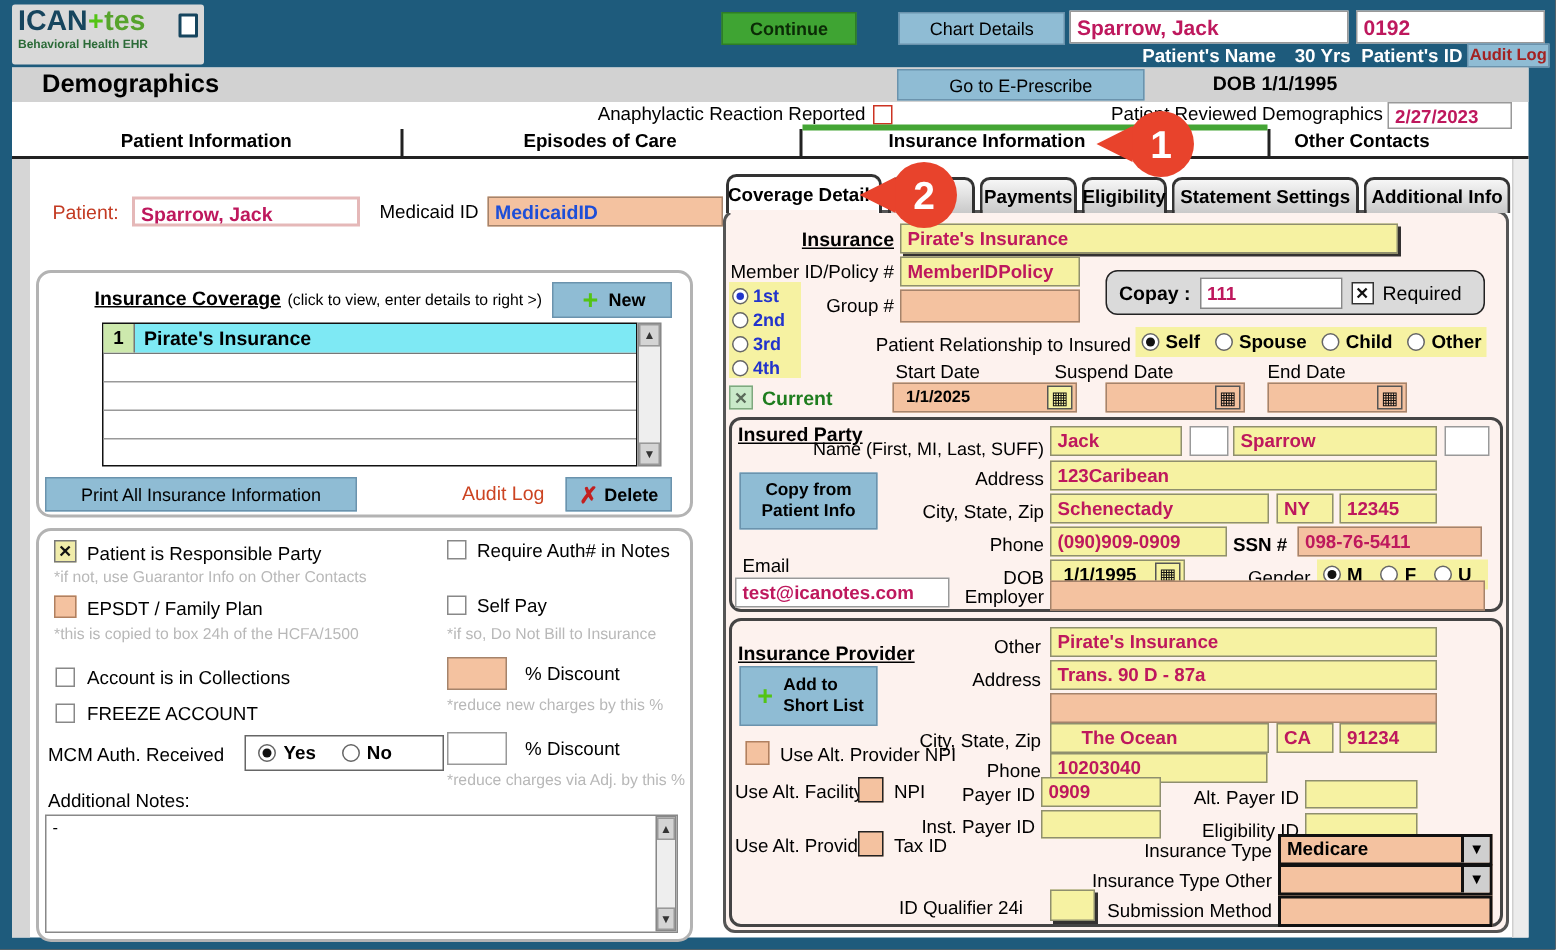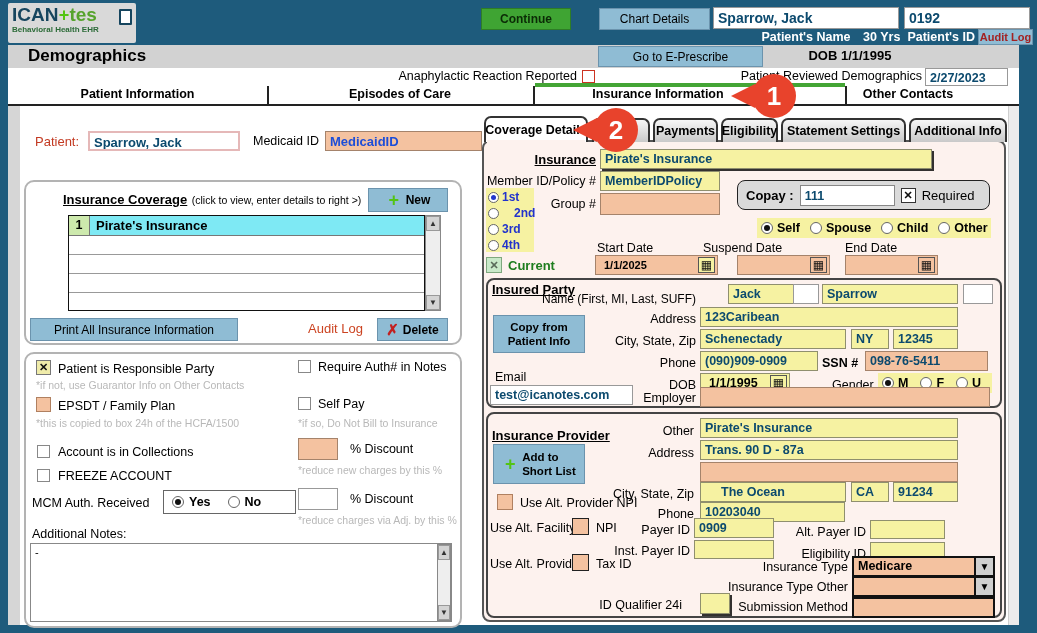--- a/index.html
+++ b/index.html
@@ -1,21 +1,21 @@
 <!DOCTYPE html>
 <html><head>
 <meta charset="utf-8">
 <style>
   html,body{margin:0;padding:0;background:#333;}
   .root{position:relative;width:1037px;height:633px;background:#1e5b7c;font-family:"Liberation Sans",sans-serif;overflow:hidden;}
   .abs{position:absolute;box-sizing:border-box;}
   .lbl{font-size:12.5px;color:#000;white-space:nowrap;}
   .lbl-r{text-align:right;}
   .bold{font-weight:bold;}
-  .field{font-size:12.5px;font-weight:bold;padding:2px 4px;white-space:nowrap;overflow:hidden;height:20px;line-height:15px;box-sizing:border-box;color:#0c4a6e;}
+  .field{font-size:12.5px;font-weight:bold;padding:2px 4px;white-space:nowrap;overflow:hidden;height:20px;line-height:15px;box-sizing:border-box;color:#be185d;}
   .yellow{background:#f6f2a2;border:1px solid #8f8f6e;}
   .salmon{background:#f4c2a0;border:1px solid #a5836b;}
   .whitef{background:#fff;border:1px solid #999;}
   .btn{background:#8fbcd4;border:1px solid #6b93ad;display:flex;align-items:center;justify-content:center;font-size:12px;box-sizing:border-box;text-align:center;cursor:default;}
   .cb{box-sizing:border-box;border:1px solid #888;background:#fff;display:flex;align-items:center;justify-content:center;font-size:11px;font-weight:bold;color:#111;}
   .cb.x::after{content:"\2715";}
   .cb.greenx{background:#c9e9c9;border:1px solid #7fa87f;color:#5a6a5a;}
   .cb.greenx::after{content:"\2715";}
   .radio{box-sizing:border-box;width:12px;height:12px;border:1px solid #666;border-radius:50%;background:#fff;position:relative;display:inline-block;flex:none;}
   .radio.on::after{content:"";position:absolute;left:2px;top:2px;right:2px;bottom:2px;border-radius:50%;background:#111;}
@@ -223,21 +223,21 @@
   <div class="abs field yellow" style="left:600px;top:149px;width:332px;box-shadow:2px 2px 0 rgba(0,0,0,0.8);">Pirate's Insurance</div>
 
   <div class="abs lbl lbl-r" style="left:483px;top:174px;width:113px;">Member ID/Policy #</div>
   <div class="abs field yellow" style="left:600px;top:171px;width:120px;">MemberIDPolicy</div>
 
   <div class="abs" style="left:486px;top:188px;width:48px;height:64px;background:#f6f2a2;padding:1px 2px;">
     <div style="display:flex;align-items:center;gap:3px;height:16px;">
         <span class="radio on blue" style="width:11px;height:11px;"></span>
         <span style="font-size:12px;font-weight:bold;color:#2233cc;">1st</span>
       </div>
-    <div style="display:flex;align-items:center;gap:15px;height:16px;">
+    <div style="display:flex;align-items:center;gap:3px;height:16px;">
         <span class="radio" style="width:11px;height:11px;"></span>
         <span style="font-size:12px;font-weight:bold;color:#2233cc;">2nd</span>
       </div>
     <div style="display:flex;align-items:center;gap:3px;height:16px;">
         <span class="radio" style="width:11px;height:11px;"></span>
         <span style="font-size:12px;font-weight:bold;color:#2233cc;">3rd</span>
       </div>
     <div style="display:flex;align-items:center;gap:3px;height:16px;">
         <span class="radio" style="width:11px;height:11px;"></span>
         <span style="font-size:12px;font-weight:bold;color:#2233cc;">4th</span>
@@ -247,20 +247,21 @@
   <div class="abs lbl lbl-r" style="left:536px;top:197px;width:60px;">Group #</div>
   <div class="abs salmon" style="left:600px;top:193px;width:120px;height:22px;"></div>
 
   <div class="abs" style="left:737px;top:180px;width:253px;height:30px;background:#dadada;border:1.5px solid #222;border-radius:8px;display:flex;align-items:center;gap:6px;padding:0 8px;box-sizing:border-box;">
     <span style="font-size:13px;font-weight:bold;">Copay :</span>
     <span class="field" style="background:#fff;border:1px solid #888;width:95px;height:21px;line-height:16px;">111</span>
     <span class="cb x" style="width:15px;height:15px;border:1px solid #333;"></span>
     <span style="font-size:13px;">Required</span>
   </div>
 
+  <div class="abs lbl lbl-r" style="left:558px;top:223px;width:196px;">Patient Relationship to Insured</div>
   <div class="abs" style="left:757px;top:218px;width:234px;height:20px;background:#f6f2a2;display:flex;align-items:center;gap:4px;padding:0 4px;box-sizing:border-box;">
     <span class="radio on"></span>
       <span class="radio-lab">Self</span>
     <span class="radio" style="margin-left:6px;"></span>
       <span class="radio-lab">Spouse</span>
     <span class="radio" style="margin-left:6px;"></span>
       <span class="radio-lab">Child</span>
     <span class="radio" style="margin-left:6px;"></span>
       <span class="radio-lab">Other</span>
   </div>
@@ -279,21 +280,21 @@
   <div class="abs salmon" style="left:737px;top:255px;width:93px;height:20px;display:flex;align-items:center;justify-content:flex-end;padding:0 2px;box-sizing:border-box;">
     <span class="cal sal"></span>
   </div>
   <div class="abs salmon" style="left:845px;top:255px;width:93px;height:20px;display:flex;align-items:center;justify-content:flex-end;padding:0 2px;box-sizing:border-box;">
     <span class="cal sal"></span>
   </div>
 
   <div class="abs innerbox" style="left:486px;top:278px;width:516px;height:130px;"></div>
   <div class="abs utitle" style="left:492px;top:282px;">Insured Party</div>
   <div class="abs lbl lbl-r" style="left:520px;top:292px;width:176px;font-size:12px;">Name (First, MI, Last, SUFF)</div>
-  <div class="abs field yellow" style="left:700px;top:284px;width:88px;margin-left:28px;">Jack</div>
+  <div class="abs field yellow" style="left:700px;top:284px;width:88px;">Jack</div>
   <div class="abs whitef" style="left:793px;top:284px;width:26px;height:20px;"></div>
   <div class="abs field yellow" style="left:822px;top:284px;width:136px;">Sparrow</div>
   <div class="abs whitef" style="left:963px;top:284px;width:30px;height:20px;"></div>
 
   <div class="abs lbl lbl-r" style="left:600px;top:312px;width:96px;">Address</div>
   <div class="abs field yellow" style="left:700px;top:307px;width:258px;">123Caribean</div>
 
   <div class="abs btn" style="left:493px;top:315px;width:92px;height:38px;flex-direction:column;font-weight:bold;font-size:11.5px;line-height:14px;">
     <span>Copy from</span>
     <span>Patient Info</span>

